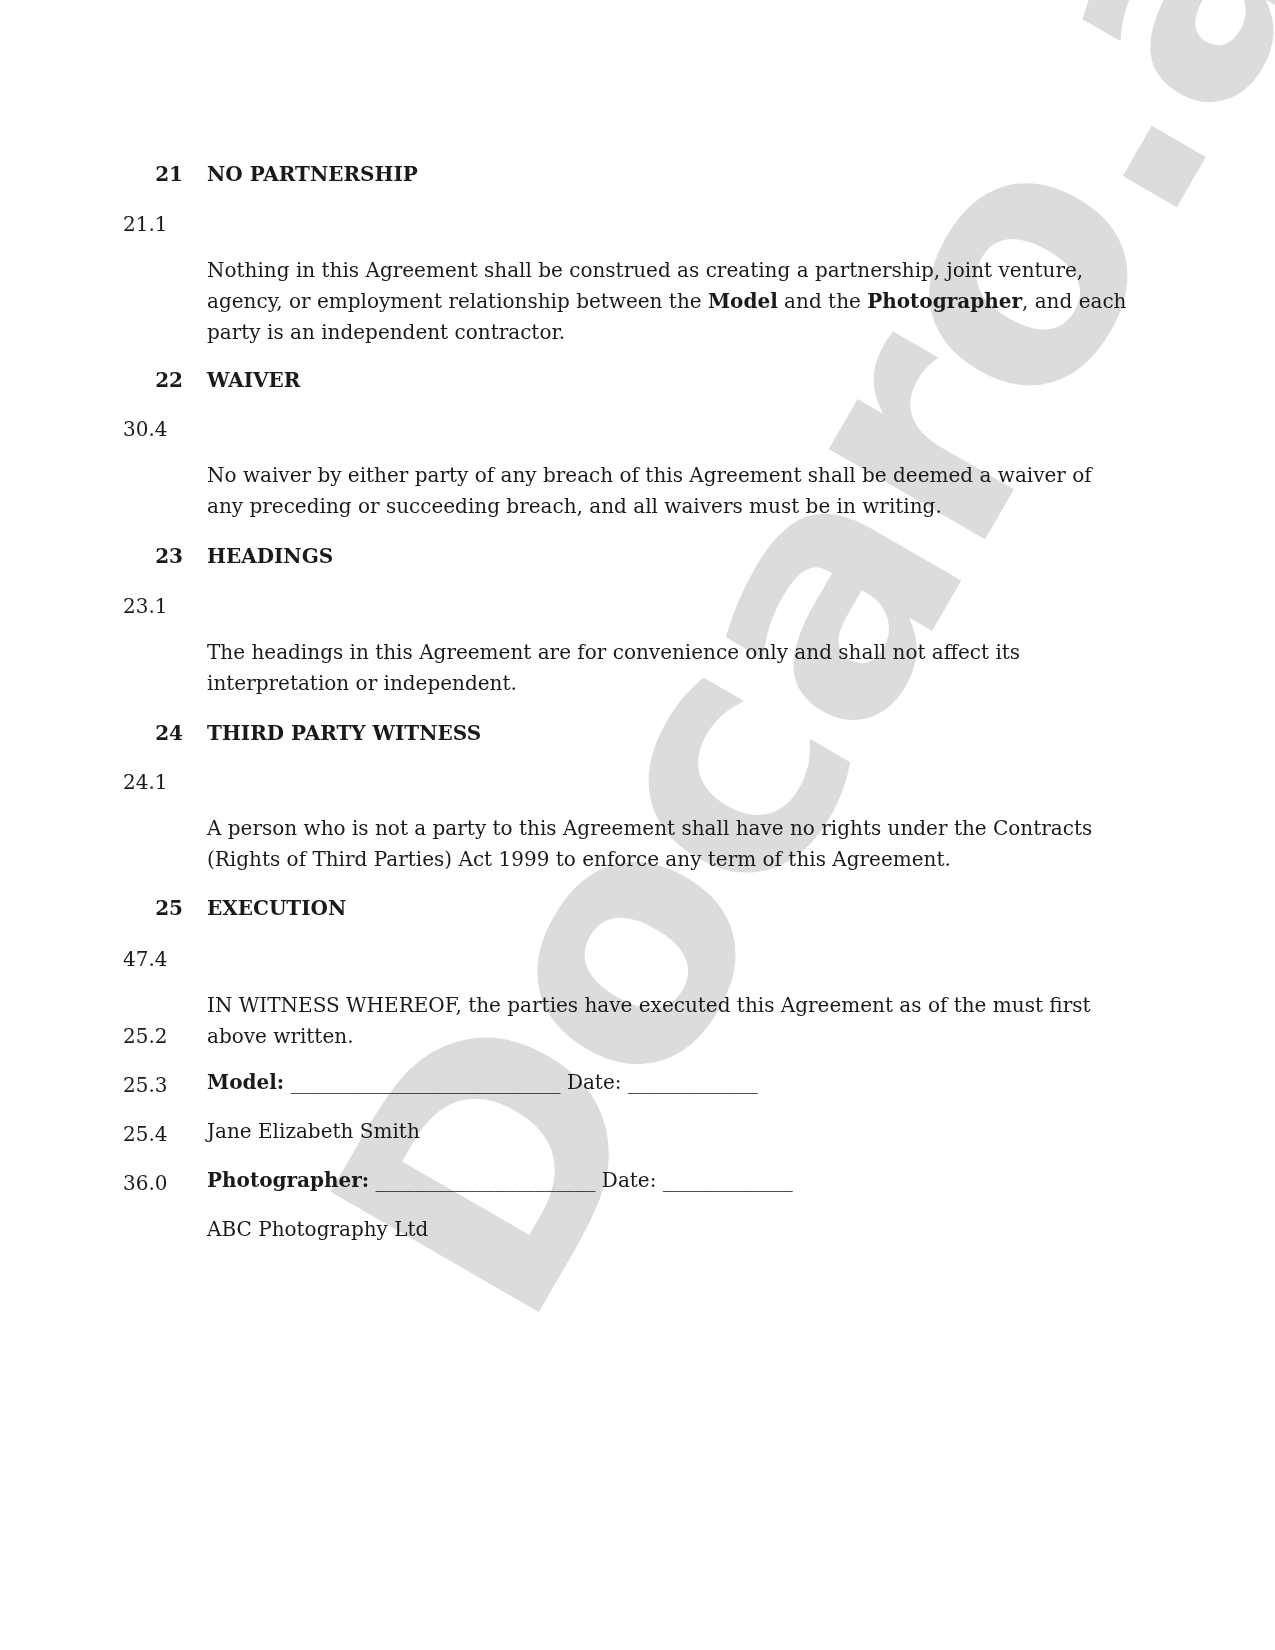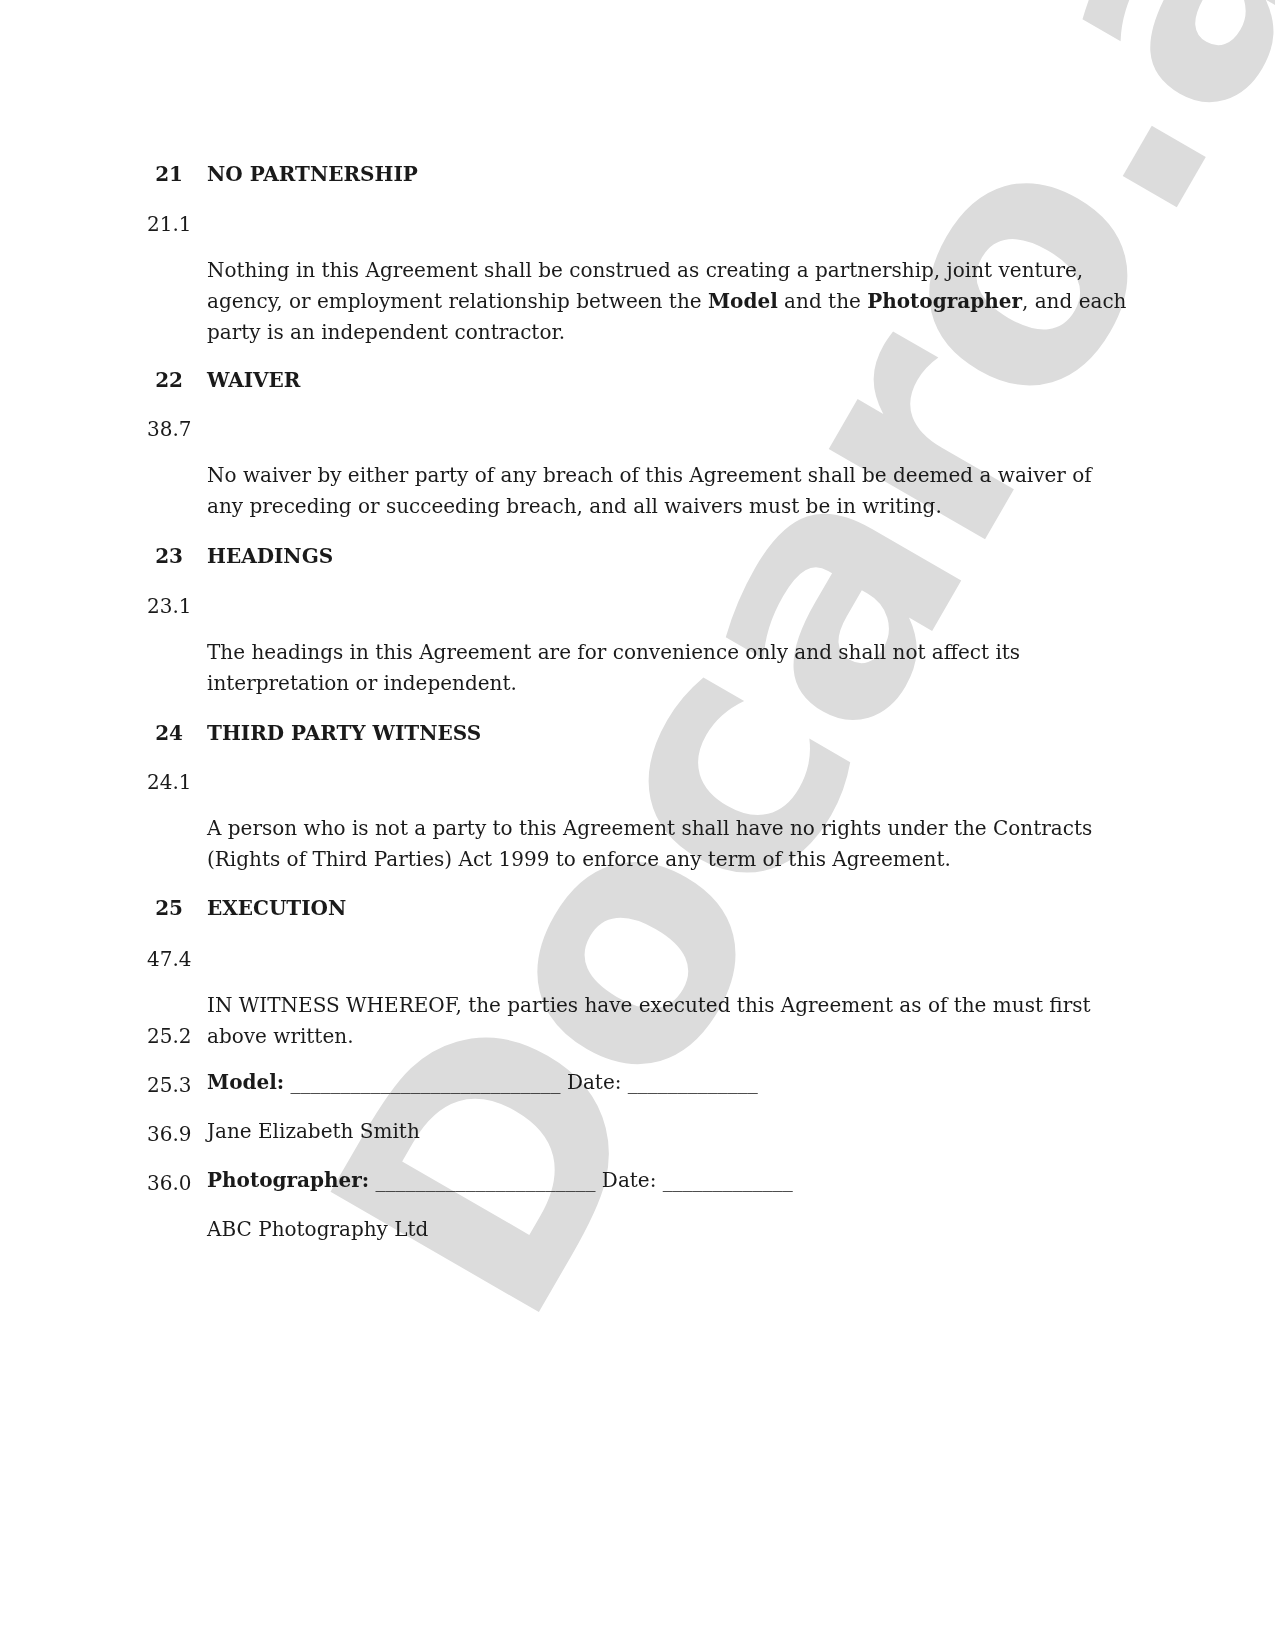--- a/index.html
+++ b/index.html
@@ -8,21 +8,21 @@
   .page { position: absolute; left: 0; top: 0; width: 1275px; height: 1650px; }
   .watermark { position: absolute; left: 150px; top: 640px; width: 1100px; text-align: center;
     font-family: "DejaVu Sans", sans-serif; font-weight: bold; font-size: 330px; color: #dcdcdc;
     transform: rotate(-60deg); transform-origin: center; letter-spacing: -6px; line-height: 1;
     z-index: 0; white-space: nowrap; pointer-events: none; }
   .content { position: absolute; left: 0; top: 0; width: 1275px; z-index: 1; }
   .heading { position: absolute; left: 0; width: 1275px; font-weight: bold; font-size: 20px; }
   .heading .num { position: absolute; right: 1092px; text-align: right; }
   .heading .title { position: absolute; left: 207px; }
   .para { position: absolute; left: 0; width: 1275px; font-size: 20px; line-height: 31px; }
-  .para .num { position: absolute; left: 147px; }
+  .para .num { position: absolute; left: 123px; }
   .para .text { position: absolute; left: 207px; width: 920px; margin-top: 46px; }
   b { font-weight: bold; }
 </style>
 </head>
 <body>
 
 <div class="page">
   <div class="watermark">Docaro.ai</div>
 
   <div class="content">
@@ -34,21 +34,21 @@
     <div class="para" style="top:209px;">
       <span class="num">21.1</span>
       <span class="text"><span>Nothing in this Agreement shall be construed as creating a partnership, joint venture, agency, or employment relationship between the </span><b>Model</b><span> and the </span><b>Photographer</b><span>, and each party is an independent contractor.</span></span>
     </div>
 
     <div class="heading" style="top:368px;">
       <span class="num">22</span>
       <span class="title">WAIVER</span>
     </div>
     <div class="para" style="top:414px;">
-      <span class="num">38.7</span>
+      <span class="num">30.4</span>
       <span class="text">No waiver by either party of any breach of this Agreement shall be deemed a waiver of any preceding or succeeding breach, and all waivers must be in writing.</span>
     </div>
 
     <div class="heading" style="top:544px;">
       <span class="num">23</span>
       <span class="title">HEADINGS</span>
     </div>
     <div class="para" style="top:591px;">
       <span class="num">23.1</span>
       <span class="text">The headings in this Agreement are for convenience only and shall not affect its interpretation or independent.</span>
@@ -73,21 +73,21 @@
     </div>
     <div class="para" style="top:1021px;">
       <span class="num">25.2</span>
       <span class="text"><b>Model:</b><span> ___________________________ Date: _____________</span></span>
     </div>
     <div class="para" style="top:1070px;">
       <span class="num">25.3</span>
       <span class="text">Jane Elizabeth Smith</span>
     </div>
     <div class="para" style="top:1119px;">
-      <span class="num">36.9</span>
+      <span class="num">25.4</span>
       <span class="text"><b>Photographer:</b><span> ______________________ Date: _____________</span></span>
     </div>
     <div class="para" style="top:1168px;">
       <span class="num">36.0</span>
       <span class="text">ABC Photography Ltd</span>
     </div>
 
   </div>
 </div>
 

